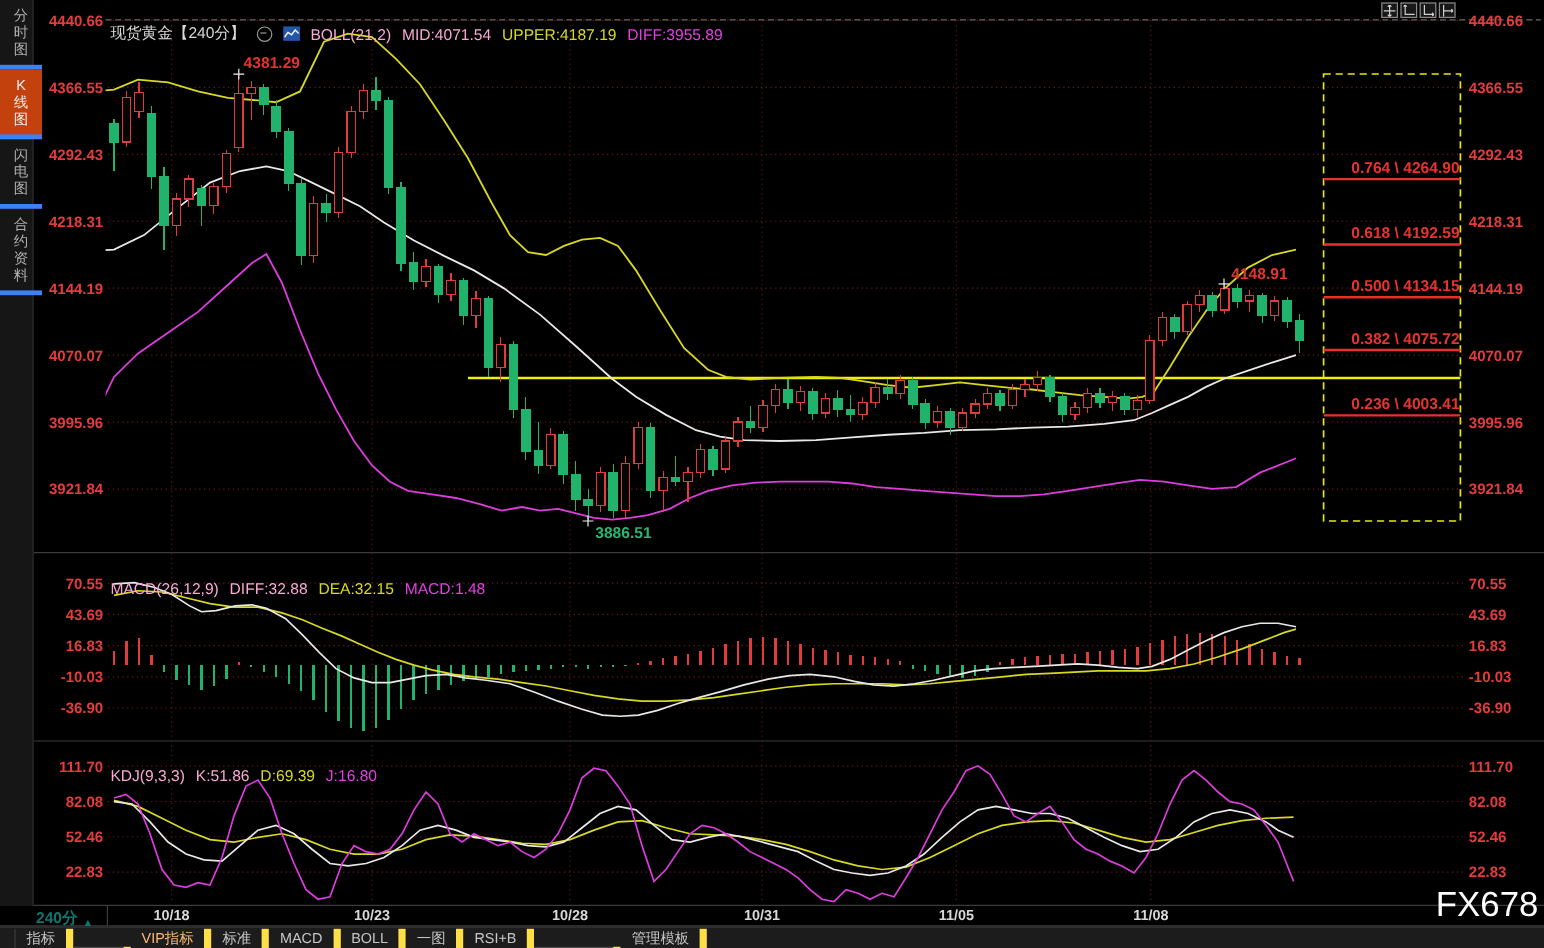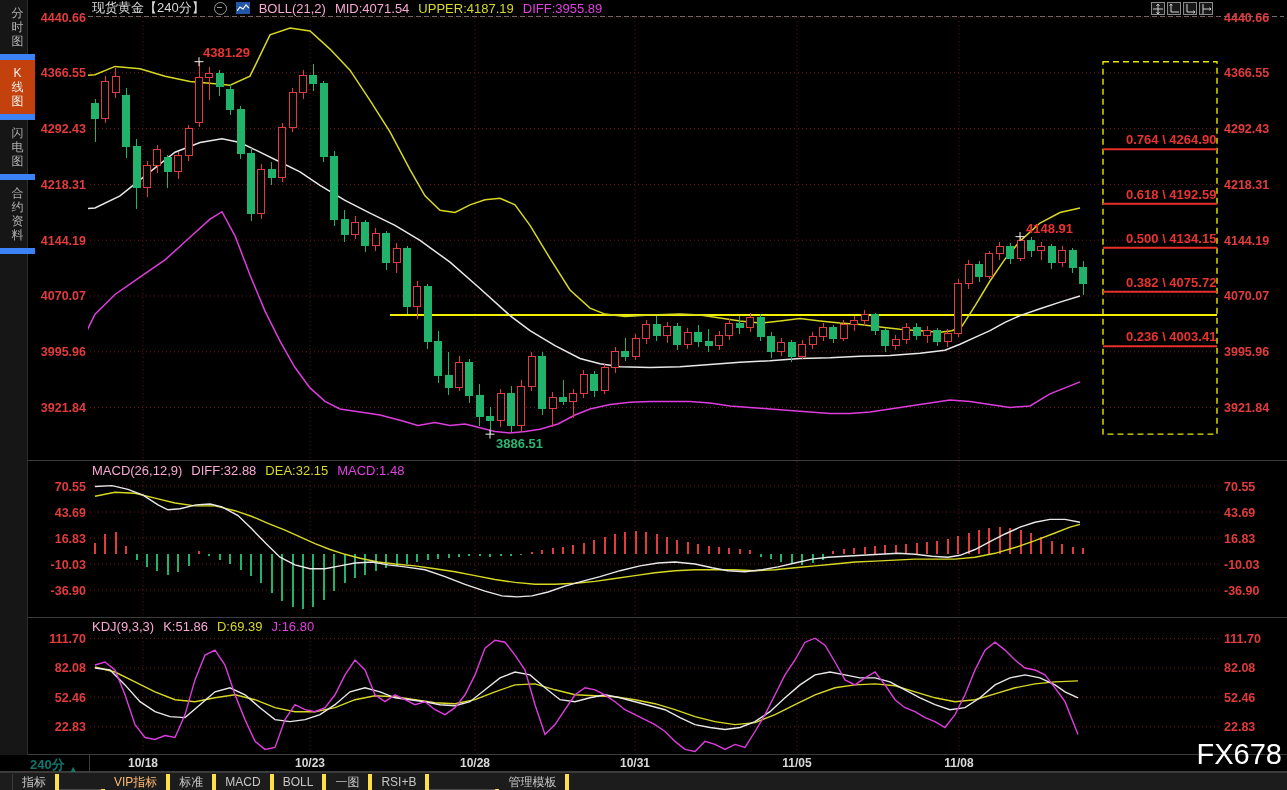--- a/index.html
+++ b/index.html
@@ -10,26 +10,26 @@
   .dt{fill:#d8d8d8;font-size:12px;font-weight:700;}
   .fib{fill:#e8342e;font-size:13px;font-weight:700;}
   .ann-red{fill:#e8342e;font-size:13px;font-weight:700;}
   .ann-green{fill:#2bb673;font-size:13px;font-weight:700;}
 
   #chart-svg{position:absolute;left:0;top:0;z-index:1;}
 
   .sidebar{position:absolute;left:0;top:0;width:27px;height:755px;background:#161616;
            border-right:1px solid #2c2c2c;z-index:5;}
   .side-item{width:35px;padding:6px 0;text-align:center;color:#b0b0b0;font-size:12px;
-             line-height:14px;border-bottom:6px solid #3b82f6;cursor:pointer;}
+             line-height:14px;border-bottom:4px solid #3b82f6;cursor:pointer;}
   .side-item .t{display:inline-block;width:14px;word-break:break-all;}
   .side-item.sel{background:#c2410c;color:#f0f0f0;}
 
   .legend{position:absolute;height:16px;display:flex;align-items:center;gap:9px;
-          font-size:13px;z-index:4;white-space:nowrap;}
+          font-size:13px;z-index:4;white-space:nowrap;margin-top:20px;}
   #main-legend{left:92px;top:0;}
   #macd-legend{left:92px;top:462px;}
   #kdj-legend{left:92px;top:618px;}
   .w{color:#f9a8d4;} .y{color:#d8d826;} .m{color:#e240e2;} .sym{color:#d8d8d8;}
   .cminus{width:11px;height:11px;border:1px solid #999;border-radius:50%;position:relative;display:inline-block;}
   .cminus::after{content:"";position:absolute;left:2px;top:4px;width:5px;height:1px;background:#999;}
   .mini-chart{width:14px;height:12px;background:#2456a8;display:flex;align-items:center;justify-content:center;}
 
   .tr-btns{position:absolute;top:2px;left:1151px;display:flex;gap:2px;z-index:4;}
   .tr-btn{width:14px;height:13px;border:1px solid #8a8a8a;background:#181818;
@@ -37,21 +37,21 @@
 
   .watermark{position:absolute;right:5px;top:738px;font-size:29px;color:#fff;z-index:6;font-weight:400;margin-left:28px;}
 
   .interval{position:absolute;left:30px;top:756px;font-size:13px;font-weight:700;color:#0f766e;
             z-index:6;display:flex;align-items:flex-end;gap:4px;cursor:pointer;}
   .interval .arrow{font-size:9px;}
 
   .toolbar{position:absolute;left:0;bottom:0;width:1287px;height:18px;background:#1c1c1c;
            display:flex;align-items:center;z-index:7;font-size:12px;color:#c6c6c6;
            padding-left:12px;box-sizing:border-box;border-top:1px solid #3a3a3a;}
-  .tb-item{padding:0 9px;height:16px;line-height:16px;border-right:4px solid #fde047;cursor:pointer;}
+  .tb-item{padding:0 9px;height:16px;line-height:16px;border-right:6px solid #fde047;cursor:pointer;}
   .tb-item:first-child{border-left:1px solid #3a3a3a;}
   .tb-item.sel{background:#4a4a4a;color:#f2f2f2;margin-top:31px;}
   .tb-item.vip{color:#fdba74;}
 </style>
 </head>
 <body>
 
 <div class="app">
 
   <svg id="chart-svg" width="1287" height="772" viewBox="0 0 1287 772">

